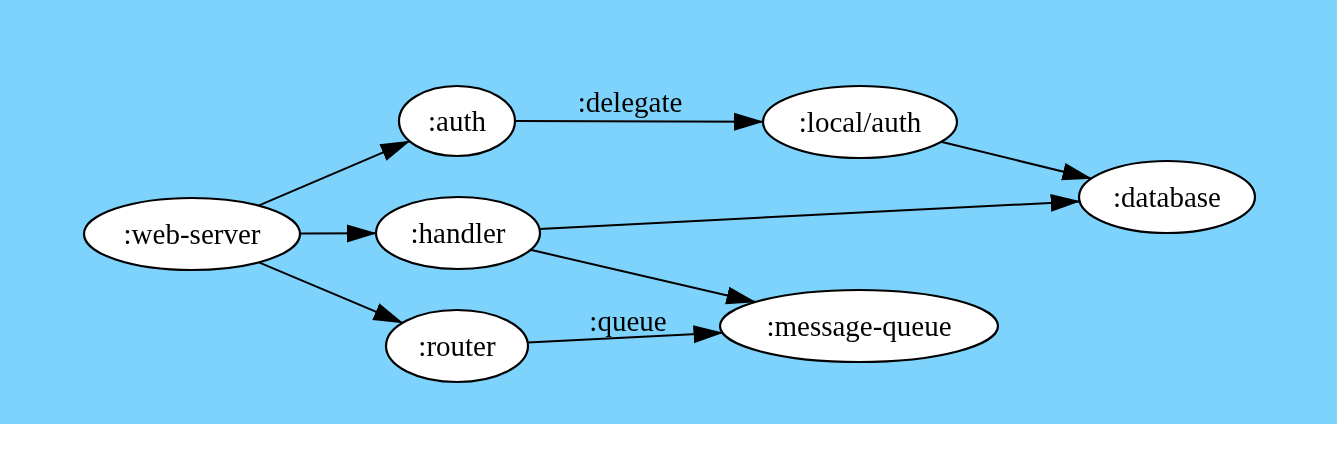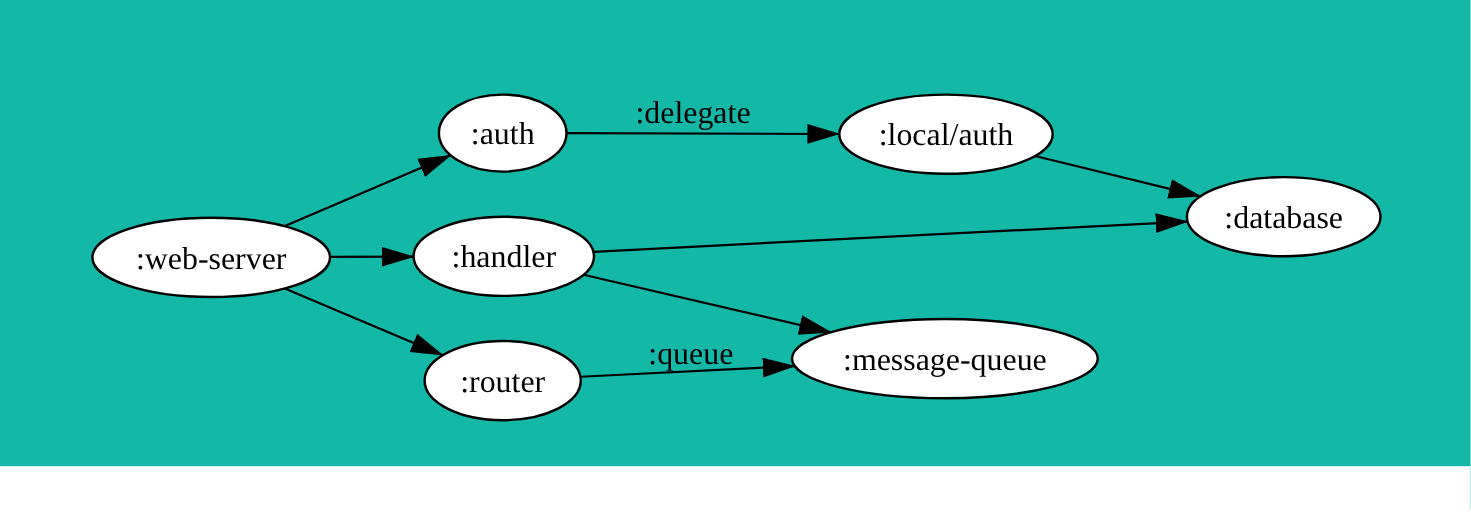--- a/index.html
+++ b/index.html
@@ -4,21 +4,21 @@
 <style>
   html, body {
     margin: 0;
     padding: 0;
     background: #ffffff;
   }
   .graph-canvas {
     position: relative;
     width: 1337px;
     height: 424px;
-    background: #14b8a6;
+    background: #7dd3fc;
     overflow: hidden;
     font-family: "Liberation Serif", "DejaVu Serif", serif;
   }
   svg text {
     font-family: "Liberation Serif", "DejaVu Serif", serif;
     fill: #000000;
   }
 </style>
 </head>
 <body>

